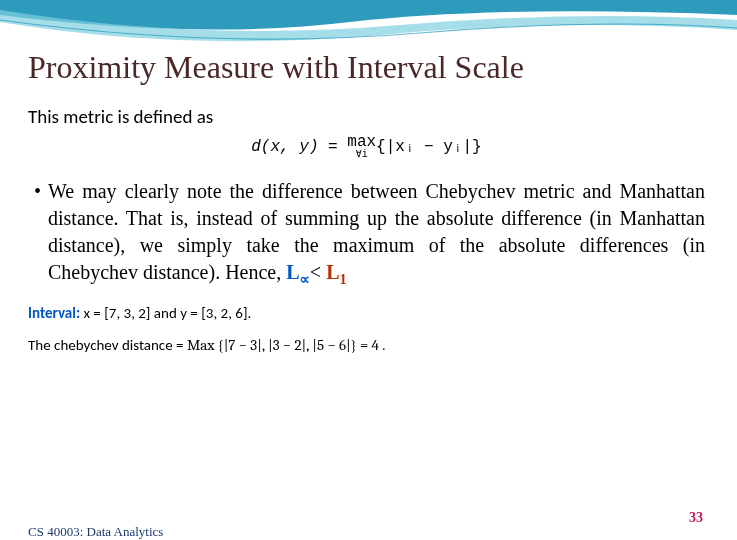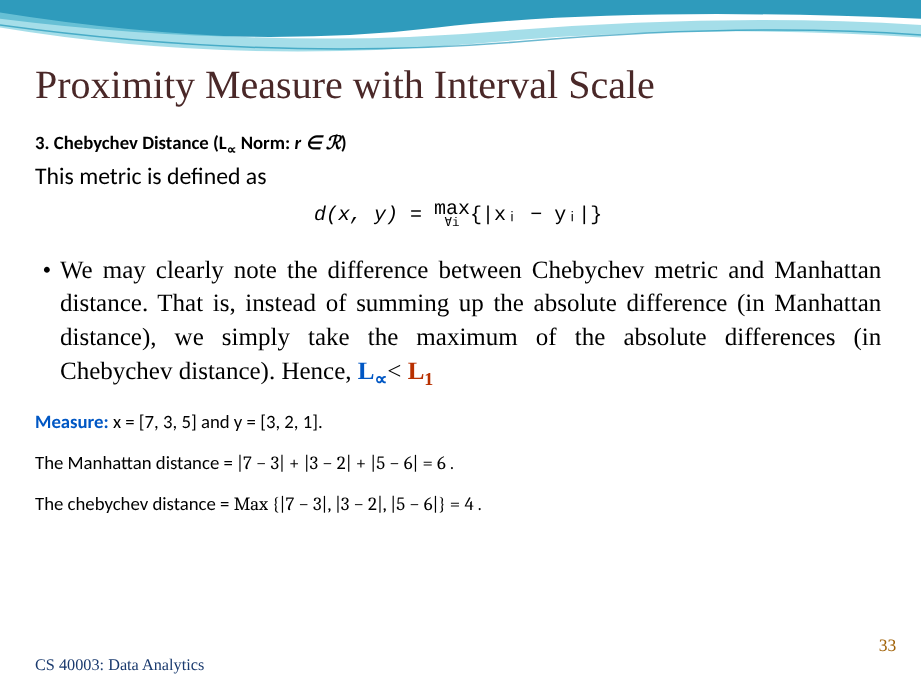--- a/index.html
+++ b/index.html
@@ -113,62 +113,57 @@
     position: absolute;
     bottom: 0;
     left: 28px;
     font-family: Georgia, 'Times New Roman', serif;
     font-size: 13px;
     color: #1a3a6e;
   }
   .footer-right {
     position: absolute;
     bottom: 14px;
-    right: 20px;
+    right: 34px;
     font-family: Georgia, 'Times New Roman', serif;
     font-size: 14px;
-    color: #a16207;
+    color: #be185d;
+    font-weight: bold;
   }
   .sub { font-size: 0.72em; vertical-align: sub; }
   .ital { font-style: italic; }
 </style>
 </head>
 <body>
 
 <svg class="decorative-wave" viewBox="0 0 737 55" preserveAspectRatio="none">
   <path d="M0,0 L737,0 L737,15 Q500,5 350,22 Q200,40 0,15 Z" fill="#0a8ab0" opacity="0.85"></path>
   <path d="M0,10 Q200,42 400,25 Q580,10 737,20 L737,30 Q560,18 380,35 Q180,52 0,22 Z" fill="#7fd0e0" opacity="0.7"></path>
   <path d="M0,20 Q220,50 420,33 Q600,18 737,28" stroke="#0a8ab0" stroke-width="1.2" fill="none" opacity="0.6"></path>
 </svg>
 
 <div class="content">
 
   <h1 class="title">Proximity Measure with Interval Scale</h1>
 
-  <div class="section-head">
-    <span class="num-label">3. Chebychev Distance (L</span><span class="num-label sub">∝</span><span class="num-label"> Norm: </span><span class="paren ital">r ∈ ℛ</span><span class="paren">)</span>
-  </div>
 
   <div class="section-lead">This metric is defined as</div>
 
   <div class="formula">
     <span class="ital">d(x, y) = </span><span class="max"><span class="max-top">max</span><span class="max-sub">∀i</span></span><span>{|xᵢ − yᵢ|}</span>
   </div>
 
   <p class="explain">
     <span>We may clearly note the difference between Chebychev metric and Manhattan distance. That is, instead of summing up the absolute difference (in Manhattan distance), we simply take the maximum of the absolute differences (in Chebychev distance). Hence, </span><b class="norm1"><span>L</span><span class="sub">∝</span></b><span>&lt; </span><b class="norm2"><span>L</span><span class="sub">1</span></b>
   </p>
 
   <div class="example-line">
-    <span class="example-label">Measure:</span><span> x = [7, 3, 5] and y = [3, 2, 1].</span>
+    <span class="example-label">Interval:</span><span> x = [7, 3, 2] and y = [3, 2, 6].</span>
   </div>
 
-  <div class="calc">
-    <span>The Manhattan distance = </span><span class="expr">|7 − 3| + |3 − 2| + |5 − 6| = 6 .</span>
-  </div>
 
   <div class="calc">
     <span>The chebychev distance = </span><span class="expr">Max </span><span class="expr">{|7 − 3|, |3 − 2|, |5 − 6|} = 4 .</span>
   </div>
 
 </div>
 
 <div class="footer-left">CS 40003: Data Analytics</div>
 <div class="footer-right">33</div>
 

